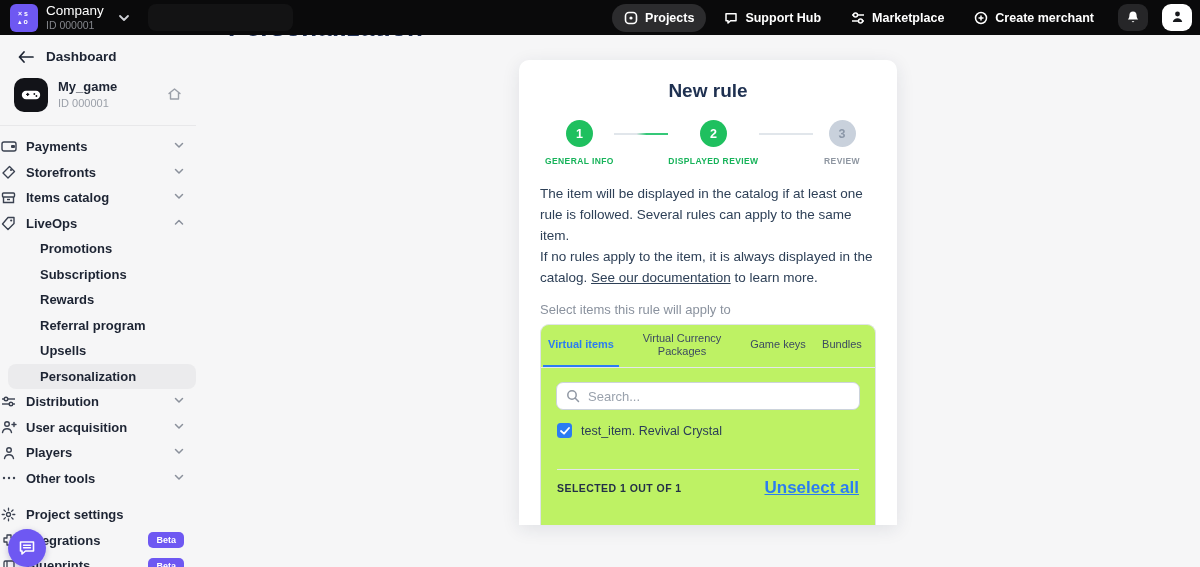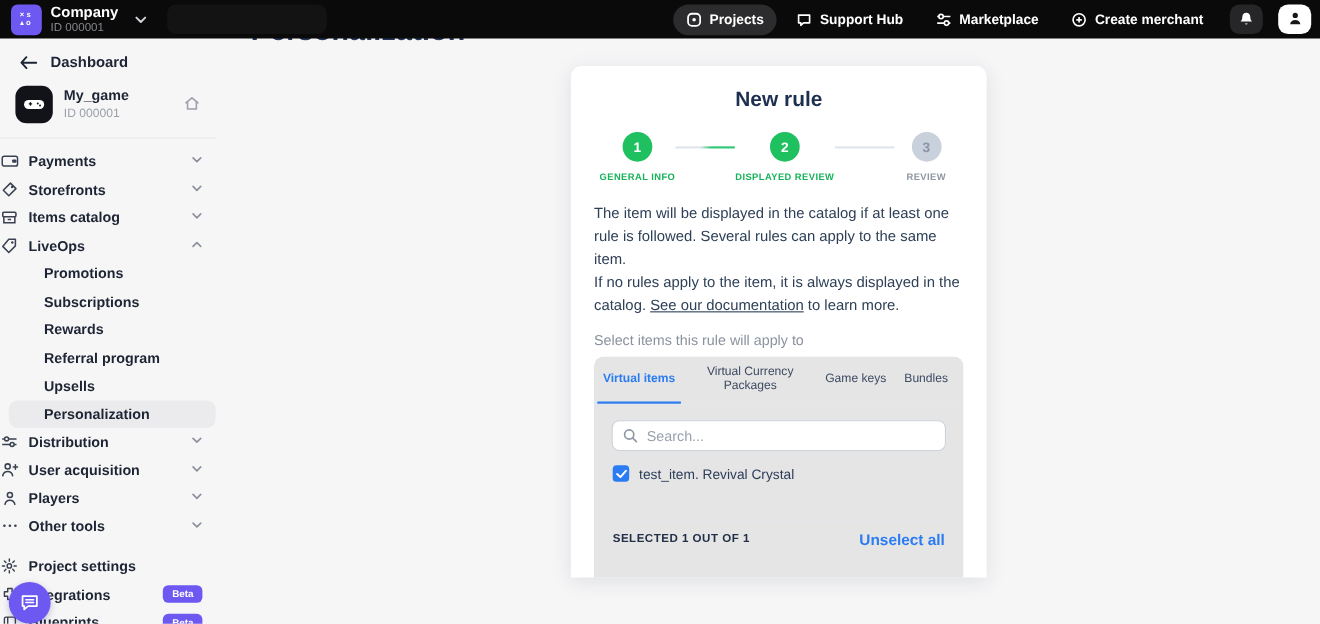--- a/index.html
+++ b/index.html
@@ -15,21 +15,21 @@
     position:absolute; top:0; left:0; width:1200px; height:35px;
     background:#0a0a0b; z-index:50;
     display:flex; align-items:center; padding:0 8px 0 10px;
   }
   .logo {
     width:28px; height:28px; border-radius:6px; background:#6e58f2;
     display:flex; align-items:center; justify-content:center; flex:0 0 auto;
   }
   .logo-glyph { color:#fff; font-size:7px; font-weight:bold; line-height:1.1; letter-spacing:2px; text-align:center; }
   .company-block { margin-left:8px; line-height:1.1; }
-  .company-name { color:#ffffff; font-size:13.5px; font-weight:bold; }
+  .company-name { color:#ffffff; font-size:13.5px; font-weight:normal; }
   .company-id { color:#85878d; font-size:10.5px; margin-top:1px; }
   .topbar-chevron { margin-left:14px; }
   .topbar-skeleton {
     margin-left:18px; width:145px; height:27px; border-radius:8px; background:#131314;
   }
   .topnav { margin-left:auto; display:flex; gap:6px; }
   .nav-btn {
     display:flex; align-items:center; gap:7px;
     color:#ffffff; font-size:12.5px; font-weight:bold;
     padding:7px 12px; border-radius:17px; white-space:nowrap; cursor:pointer;
@@ -113,21 +113,21 @@
   .step-line { flex:1; height:1.5px; margin-top:13px; }
   .step-line.l1 { background:linear-gradient(to right,#e1e6eb 0%,#e1e6eb 42%,#35c878 60%,#35c878 100%); }
   .step-line.l2 { background:#e1e6eb; }
 
   .modal-desc { margin:18px 21px 0 21px; font-size:13.5px; line-height:1.55; color:#2e4057; }
   .desc-link { text-decoration:underline; cursor:pointer; }
   .select-label { margin:13px 21px 0 21px; font-size:13px; color:#8a929e; }
 
   .items-panel {
     margin:7px 21px 0 21px; flex:1; border:1px solid #e0e4e9; border-bottom:none;
-    border-radius:9px 9px 0 0; display:flex; flex-direction:column; overflow:hidden; background:#e5e5e5;
+    border-radius:9px 9px 0 0; display:flex; flex-direction:column; overflow:hidden; background:#bef264;
   }
   .tabs { display:flex; align-items:stretch; border-bottom:1px solid #e4e7ec; padding:0 2px; }
   .tab {
     display:flex; align-items:center; justify-content:center; text-align:center;
     font-size:11px; line-height:1.25; color:#3c4a61; padding:7px 4px 6px 4px; cursor:pointer;
     border-bottom:2px solid transparent; font-weight:bold;
   }
   .tab.t1 { flex:0 0 76px; }
   .tab.t2 { flex:0 0 126px; }
   .tab.t3 { flex:0 0 66px; }
@@ -150,21 +150,21 @@
     display:flex; align-items:center; justify-content:center; cursor:pointer; flex:0 0 auto;
   }
   .item-label { font-size:12.5px; color:#2b3d58; }
 
   .panel-spacer { flex:1; }
   .panel-footer {
     margin:17px 16px; border-top:1px solid #e3e6ea; padding:8px 0 10px 0;
     display:flex; align-items:center; justify-content:space-between;
   }
   .selected-count { font-size:10.5px; font-weight:bold; letter-spacing:0.45px; color:#233047; }
-  .unselect-link { font-size:14px; font-weight:bold; color:#2b7cf2; cursor:pointer; }
+  .unselect-link { font-size:17px; font-weight:bold; color:#2b7cf2; cursor:pointer;text-decoration:underline; }
 </style>
 </head>
 <body>
 
 <div class="topbar">
   <div class="logo">
     <div class="logo-glyph">×s<br>▴o</div>
   </div>
   <div class="company-block">
     <div class="company-name">Company</div>

